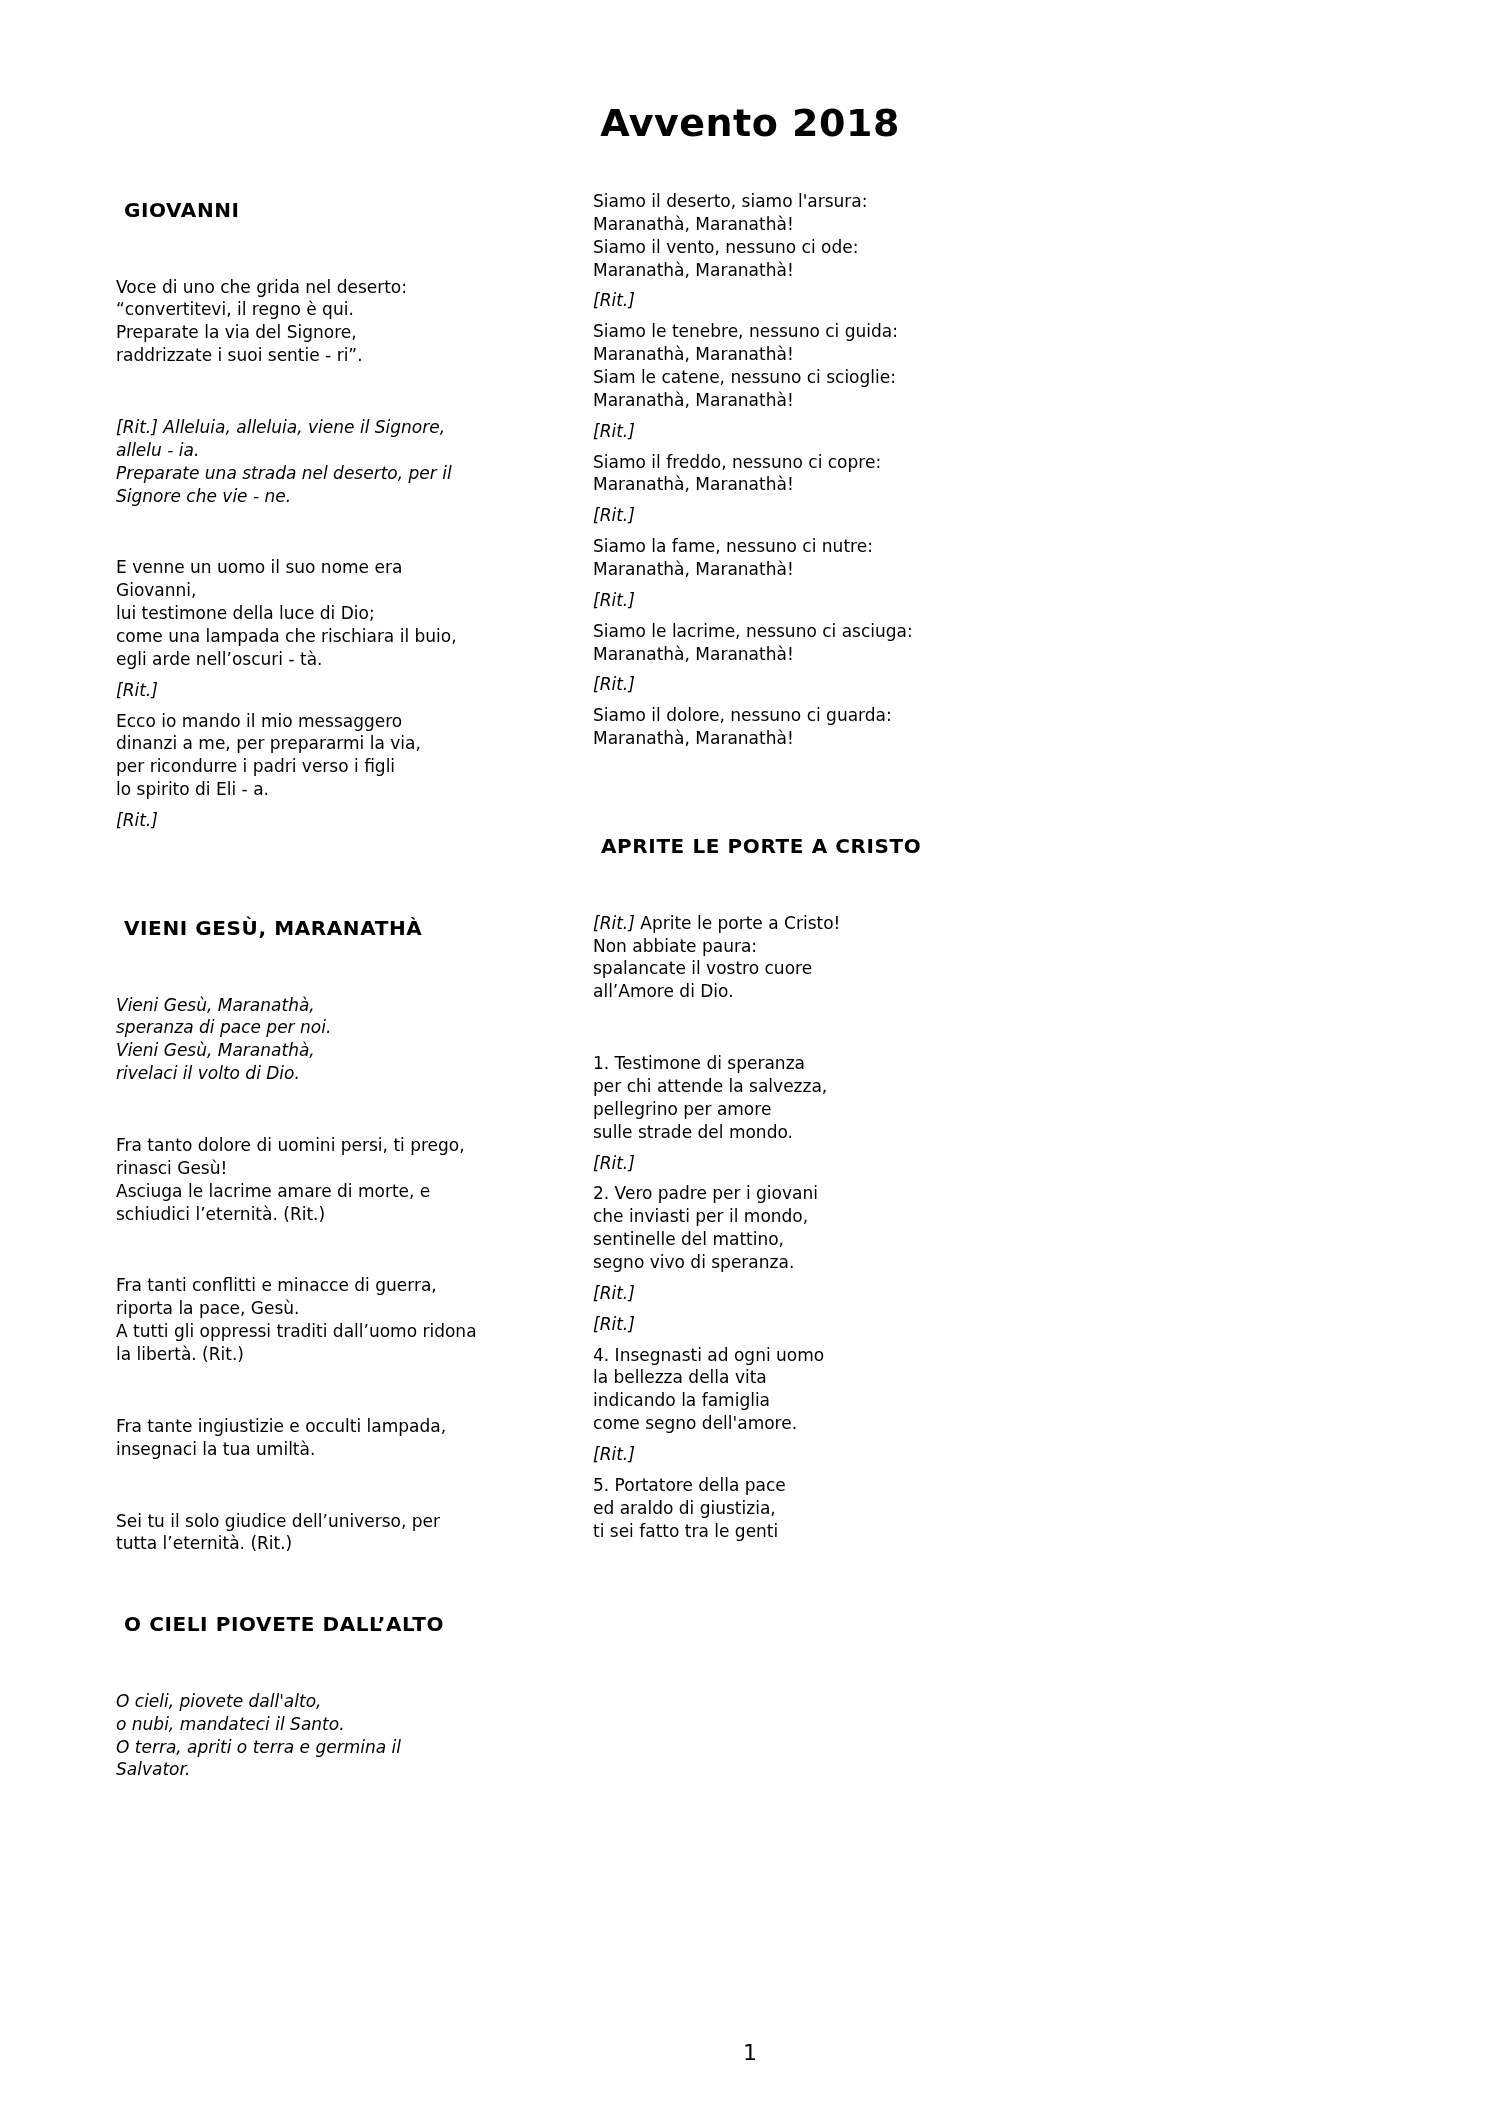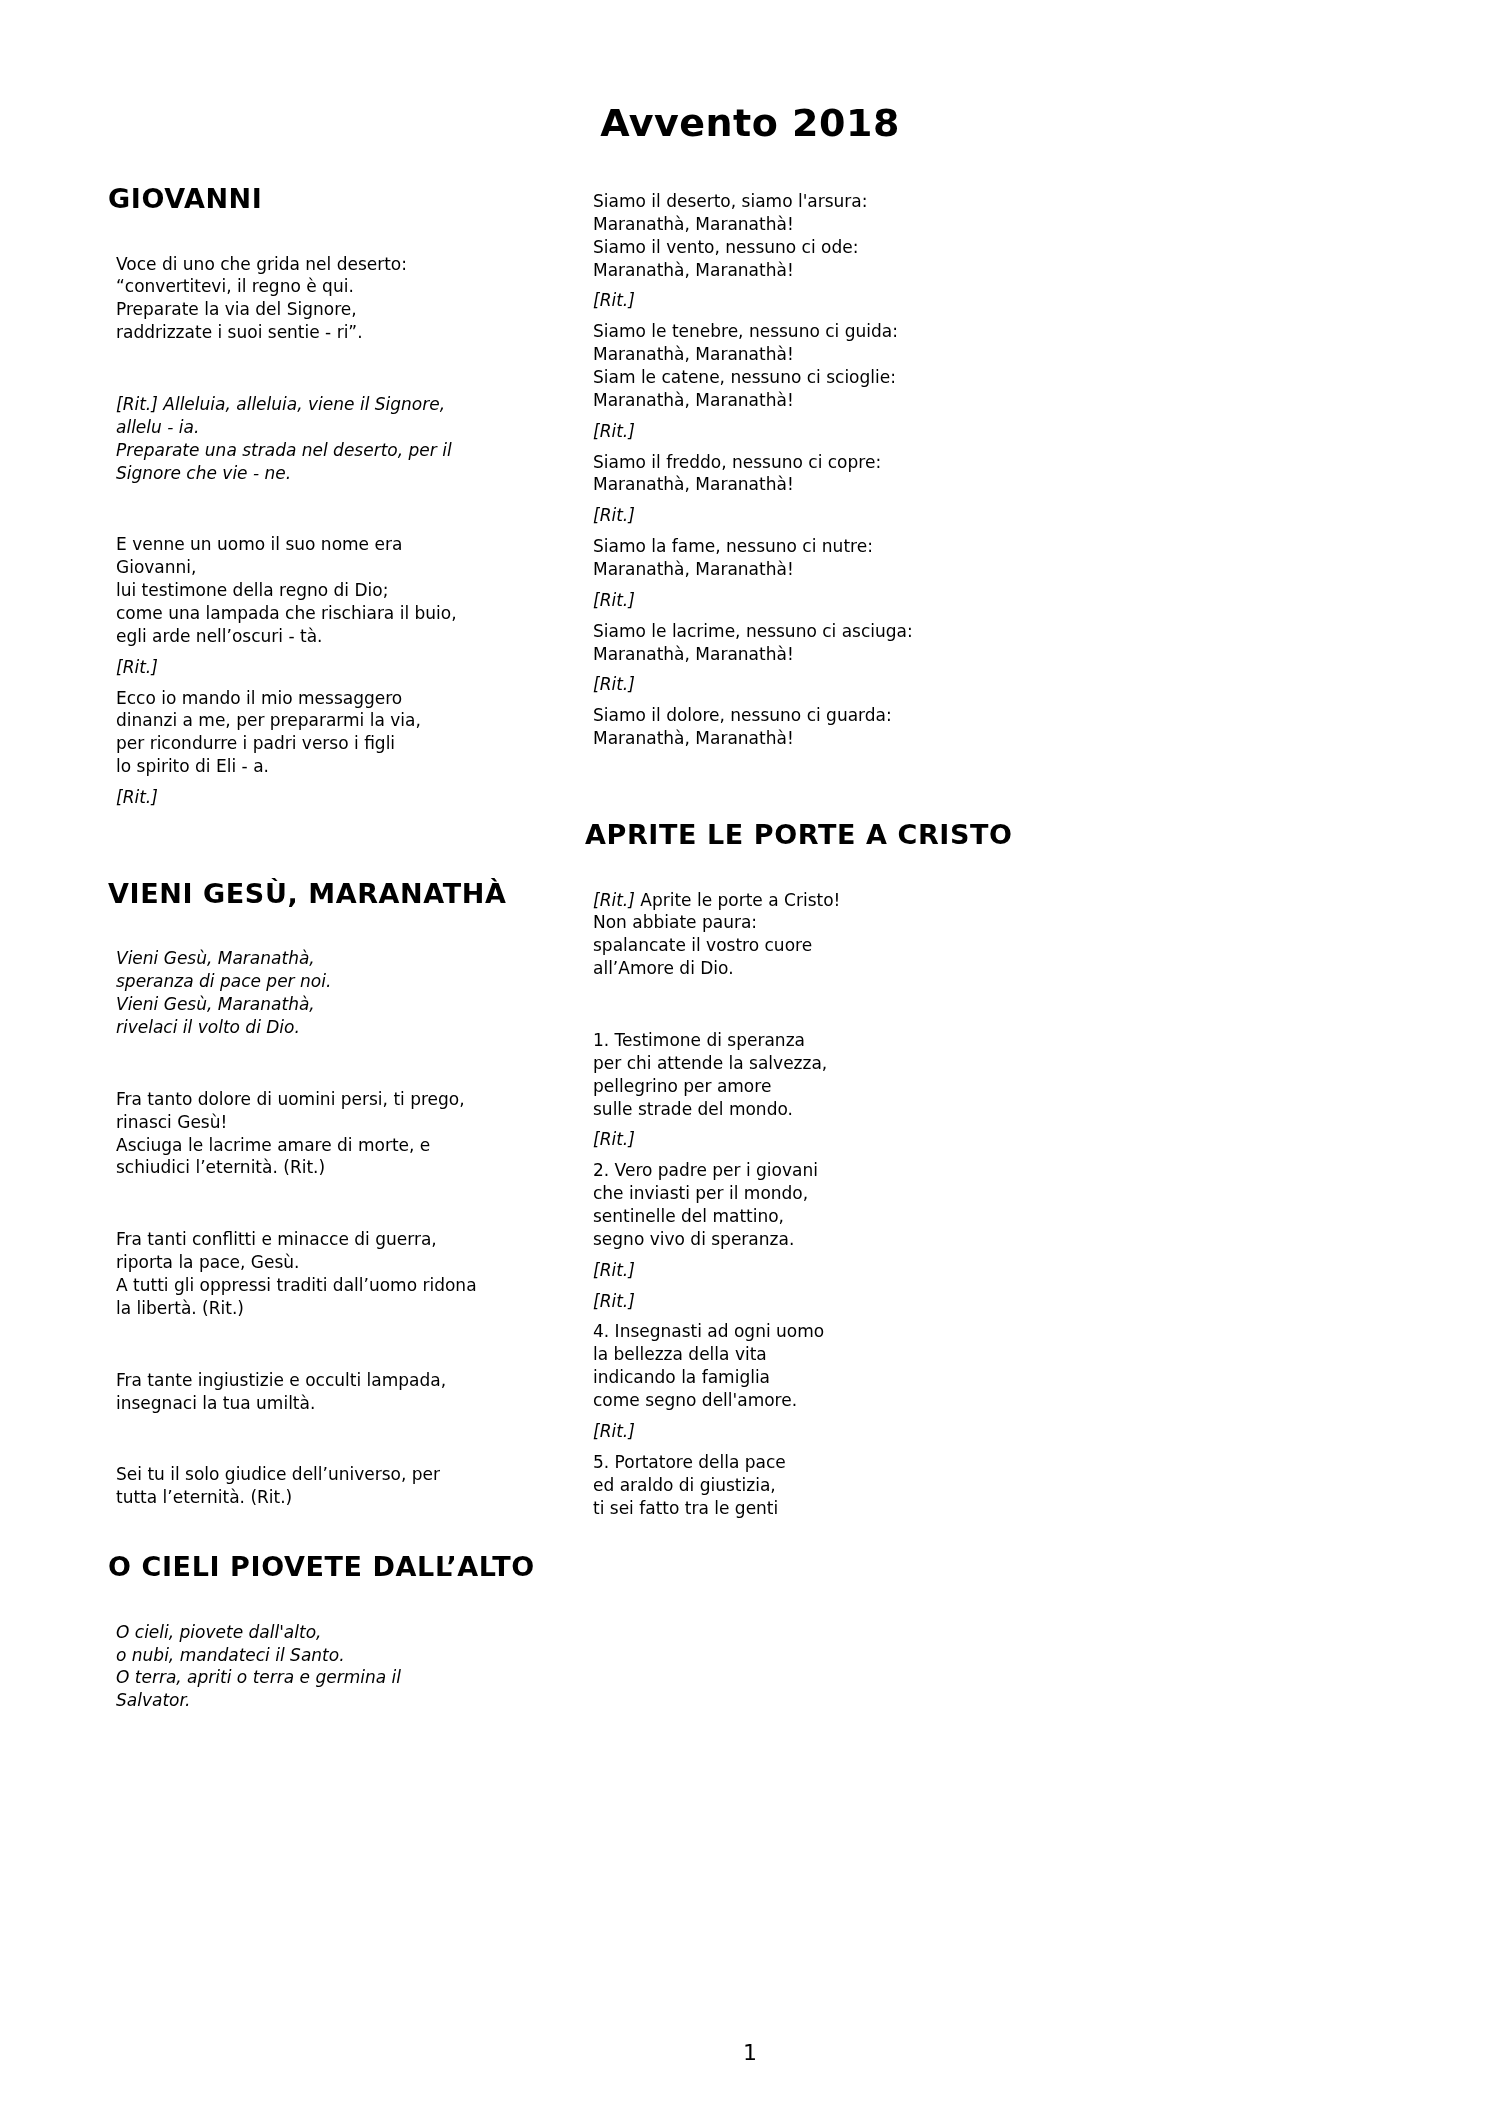--- a/index.html
+++ b/index.html
@@ -48,24 +48,24 @@
     padding-left: 108px;
     padding-right: 10px;
   }
   .col-right {
     width: 915px;
     padding-left: 0px;
     padding-right: 40px;
   }
   .section { margin: 0; }
   .song-heading {
-    font-size: 27px;
+    font-size: 20px;
     font-weight: bold;
     letter-spacing: 0.6px;
-    margin: 0;
+    margin: 16px;
     padding: 0;
     line-height: 1.28;
   }
   .gap-after-heading { height: 28px; }
   .stanza {
     font-size: 17px;
     line-height: 1.345;
     margin: 8px;
     padding: 0;
     white-space: pre-wrap;
@@ -104,21 +104,21 @@
 Preparate la via del Signore,
 raddrizzate i suoi sentie - ri”.</div>
         <div class="blank"></div>
         <div class="stanza italic">[Rit.] Alleluia, alleluia, viene il Signore,
 allelu - ia.
 Preparate una strada nel deserto, per il
 Signore che vie - ne.</div>
         <div class="blank"></div>
         <div class="stanza">E venne un uomo il suo nome era
 Giovanni,
-lui testimone della regno di Dio;
+lui testimone della luce di Dio;
 come una lampada che rischiara il buio,
 egli arde nell’oscuri - tà.</div>
         <div class="stanza italic">[Rit.]</div>
         <div class="stanza">Ecco io mando il mio messaggero
 dinanzi a me, per prepararmi la via,
 per ricondurre i padri verso i figli
 lo spirito di Eli - a.</div>
         <div class="stanza italic">[Rit.]</div>
       </div>
 

